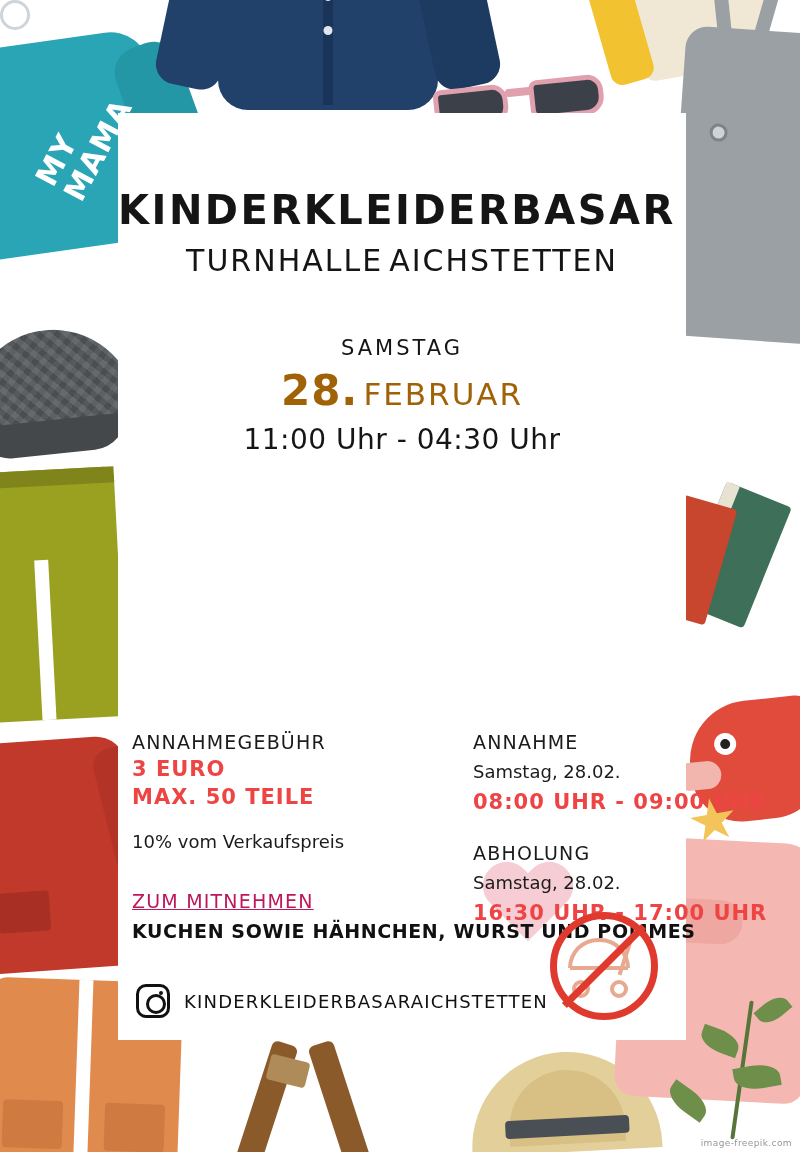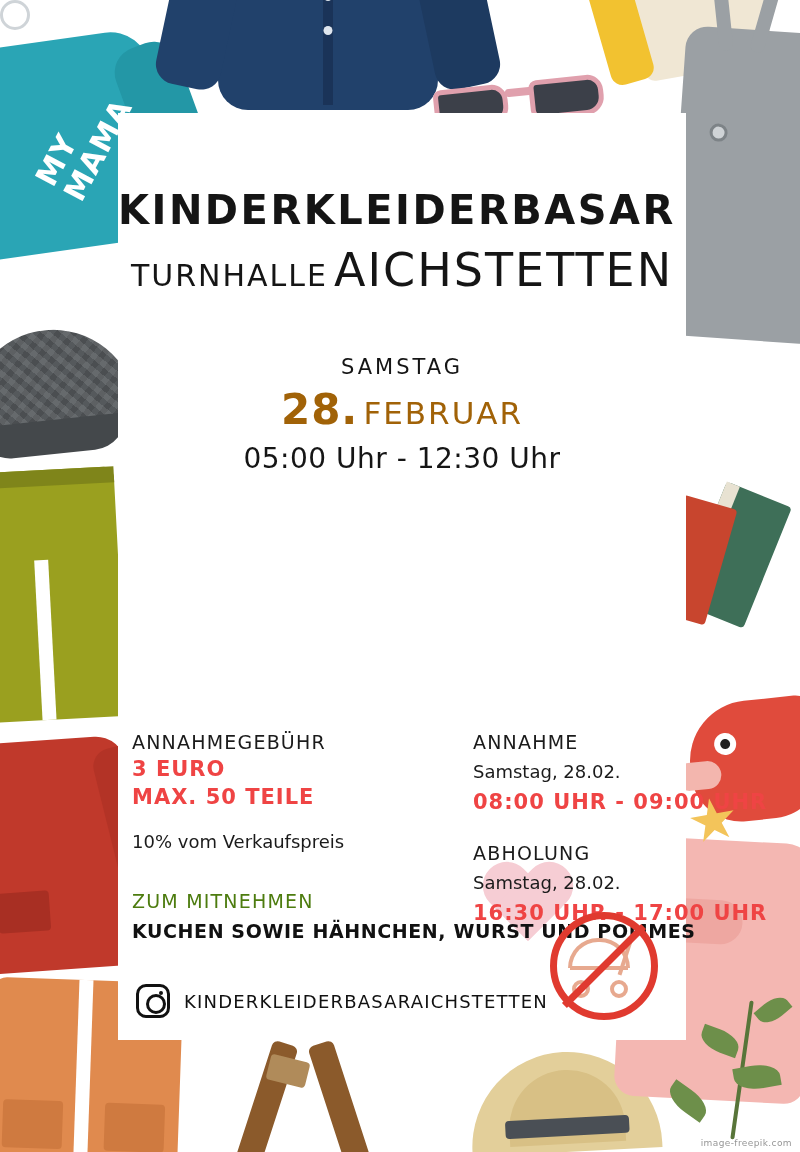--- a/index.html
+++ b/index.html
@@ -274,21 +274,21 @@
   .subtitle {
     text-align: center;
     margin-top: 10px;
     color: #151515;
     letter-spacing: 1px;
   }
   .subtitle .sub-a {
     font-size: 30px; letter-spacing: 2px;
   }
   .subtitle .sub-b {
-    font-size: 46px; letter-spacing: 2px;
+    font-size: 30px; letter-spacing: 2px;
   }
 
   .day {
     text-align:center; margin-top: 58px;
     font-size: 21px; letter-spacing: 3px; color:#151515;
   }
   .date {
     text-align:center; margin-top: 6px; color:#a16207;
   }
   .date .dnum { font-size: 42px; font-weight: 700; letter-spacing: 1px; }
@@ -321,21 +321,21 @@
     font-size: 19px; letter-spacing: 1.2px; color:#1b1b1b;
   }
   .val-strong {
     font-size: 21px; font-weight: 700; letter-spacing: 1px; color:#ef4444;
     margin-top: 4px;
   }
   .sm { font-size: 18px; color:#1b1b1b; }
   .mt22 { margin-top: 22px; }
   .mt8 { margin-top: 8px; }
 
-  .mitnehmen-label { font-size: 19px; letter-spacing: 1.2px; color:#4d7c0f; }
+  .mitnehmen-label { font-size: 19px; letter-spacing: 1.2px; color:#be185d;text-decoration:underline; }
   .mitnehmen-val {
     font-size: 19px; font-weight: 700; letter-spacing: 0.6px; color:#111;
     margin-top: 8px;
   }
 
   .insta-row {
     position:absolute; left: 18px; bottom: 22px;
     display:flex; align-items:center; gap: 14px;
   }
   .insta-icon {
@@ -491,21 +491,21 @@
     <div class="subtitle">
       <span class="sub-a">TURNHALLE</span>
       <span class="sub-b">AICHSTETTEN</span>
     </div>
 
     <div class="day">SAMSTAG</div>
     <div class="date">
       <span class="dnum">28.</span>
       <span class="dmon">FEBRUAR</span>
     </div>
-    <div class="time">05:00 Uhr - 12:30 Uhr</div>
+    <div class="time">11:00 Uhr - 04:30 Uhr</div>
 
 
     <div class="heart"></div>
     <div class="star"></div>
 
     <div class="cols">
 
       <div class="col-left">
         <div class="h-label">ANNAHMEGEBÜHR</div>
         <div class="val-strong">3 EURO</div>

